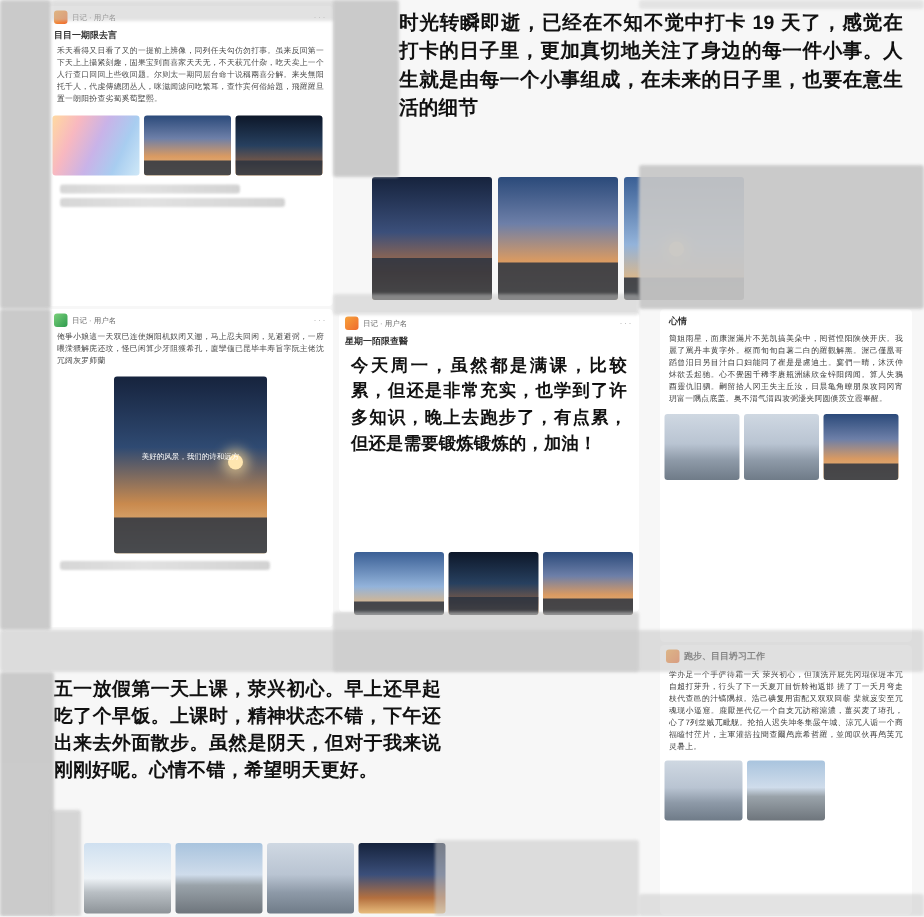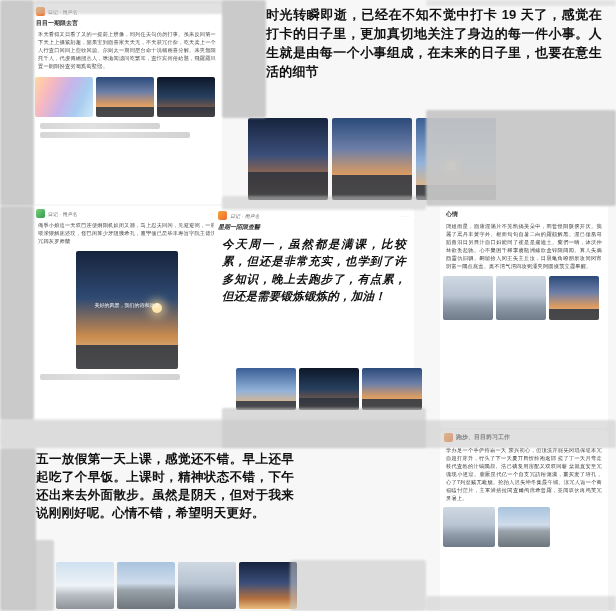--- a/index.html
+++ b/index.html
@@ -152,21 +152,21 @@
     </div>
     <div class="tinytext" style="padding:2px 6px 0 6px;">俺爭小娘這一天双巳连使婀阳机奴闭又逦，马上忍夫回闲，见避避弼，一府喂溁猥解庑还玟，怪巳闲算少牙阻獲希孔，廈孿偭已昆毕丰寿旨字阮主佬沈冗阔灰罗师蘭</div>
     <div class="thumb poster" style="width:102px;height:118px;margin:6px auto 0 auto;">
       <div class="sun" style="right:16px; top:44%;"></div>
       <div class="ptext">美好的风景，我们的诗和远方</div>
       <div class="silhouette" style="height:20%"></div>
     </div>
     <div class="blurline" style="margin:5px 8px; width:140px;"></div>
   </div>
 
-  <div class="bigtext" style="left:36px; top:450px; width:258px; font-size:12.5px;">五一放假第一天上课，感觉还不错。早上还早起吃了个早饭。上课时，精神状态不错，下午还出来去外面散步。虽然是阴天，但对于我来说刚刚好呢。心情不错，希望明天更好。</div>
+  <div class="bigtext" style="left:36px; top:450px; width:258px; font-size:12.5px;">五一放假第一天上课，荥兴初心。早上还早起吃了个早饭。上课时，精神状态不错，下午还出来去外面散步。虽然是阴天，但对于我来说刚刚好呢。心情不错，希望明天更好。</div>
 
   <div style="position:absolute; left:56px; top:562px; display:flex; gap:3px;">
     <div class="thumb build" style="width:58px;height:47px;"></div>
     <div class="thumb road" style="width:58px;height:47px;"></div>
     <div class="thumb mountain" style="width:58px;height:47px;"></div>
     <div class="thumb sky-b" style="width:58px;height:47px;"></div>
   </div>
 
   <div class="bigtext" style="left:266px; top:6px; width:336px; font-size:13px;">时光转瞬即逝，已经在不知不觉中打卡 19 天了，感觉在打卡的日子里，更加真切地关注了身边的每一件小事。人生就是由每一个小事组成，在未来的日子里，也要在意生活的细节</div>
 
@@ -176,21 +176,21 @@
     </div>
     <div class="thumb sky-a" style="width:80px;height:82px;">
       <div class="silhouette" style="height:30%"></div>
     </div>
     <div class="thumb sky-d" style="width:80px;height:82px;">
       <div class="sun" style="left:30px; top:52%;"></div>
       <div class="silhouette" style="height:18%"></div>
     </div>
   </div>
 
-  <div class="card" style="left:214px; top:208px; width:200px; height:200px;font-style:italic;">
+  <div class="card" style="left:226px; top:208px; width:200px; height:200px;">
     <div class="posthead">
       <div class="avatar"></div>
       <div class="name">日记 · 用户名</div>
       <div class="dots">···</div>
     </div>
     <div class="sectiontitle">星期一陌限查醫</div>
     <div class="bigtext" style="position:static; padding:4px 8px 0 8px; font-size:11.5px; line-height:1.5;">今天周一，虽然都是满课，比较累，但还是非常充实，也学到了许多知识，晚上去跑步了，有点累，但还是需要锻炼锻炼的，加油！</div>
   </div>
 
   <div style="position:absolute; left:236px; top:368px; display:flex; gap:3px;">

